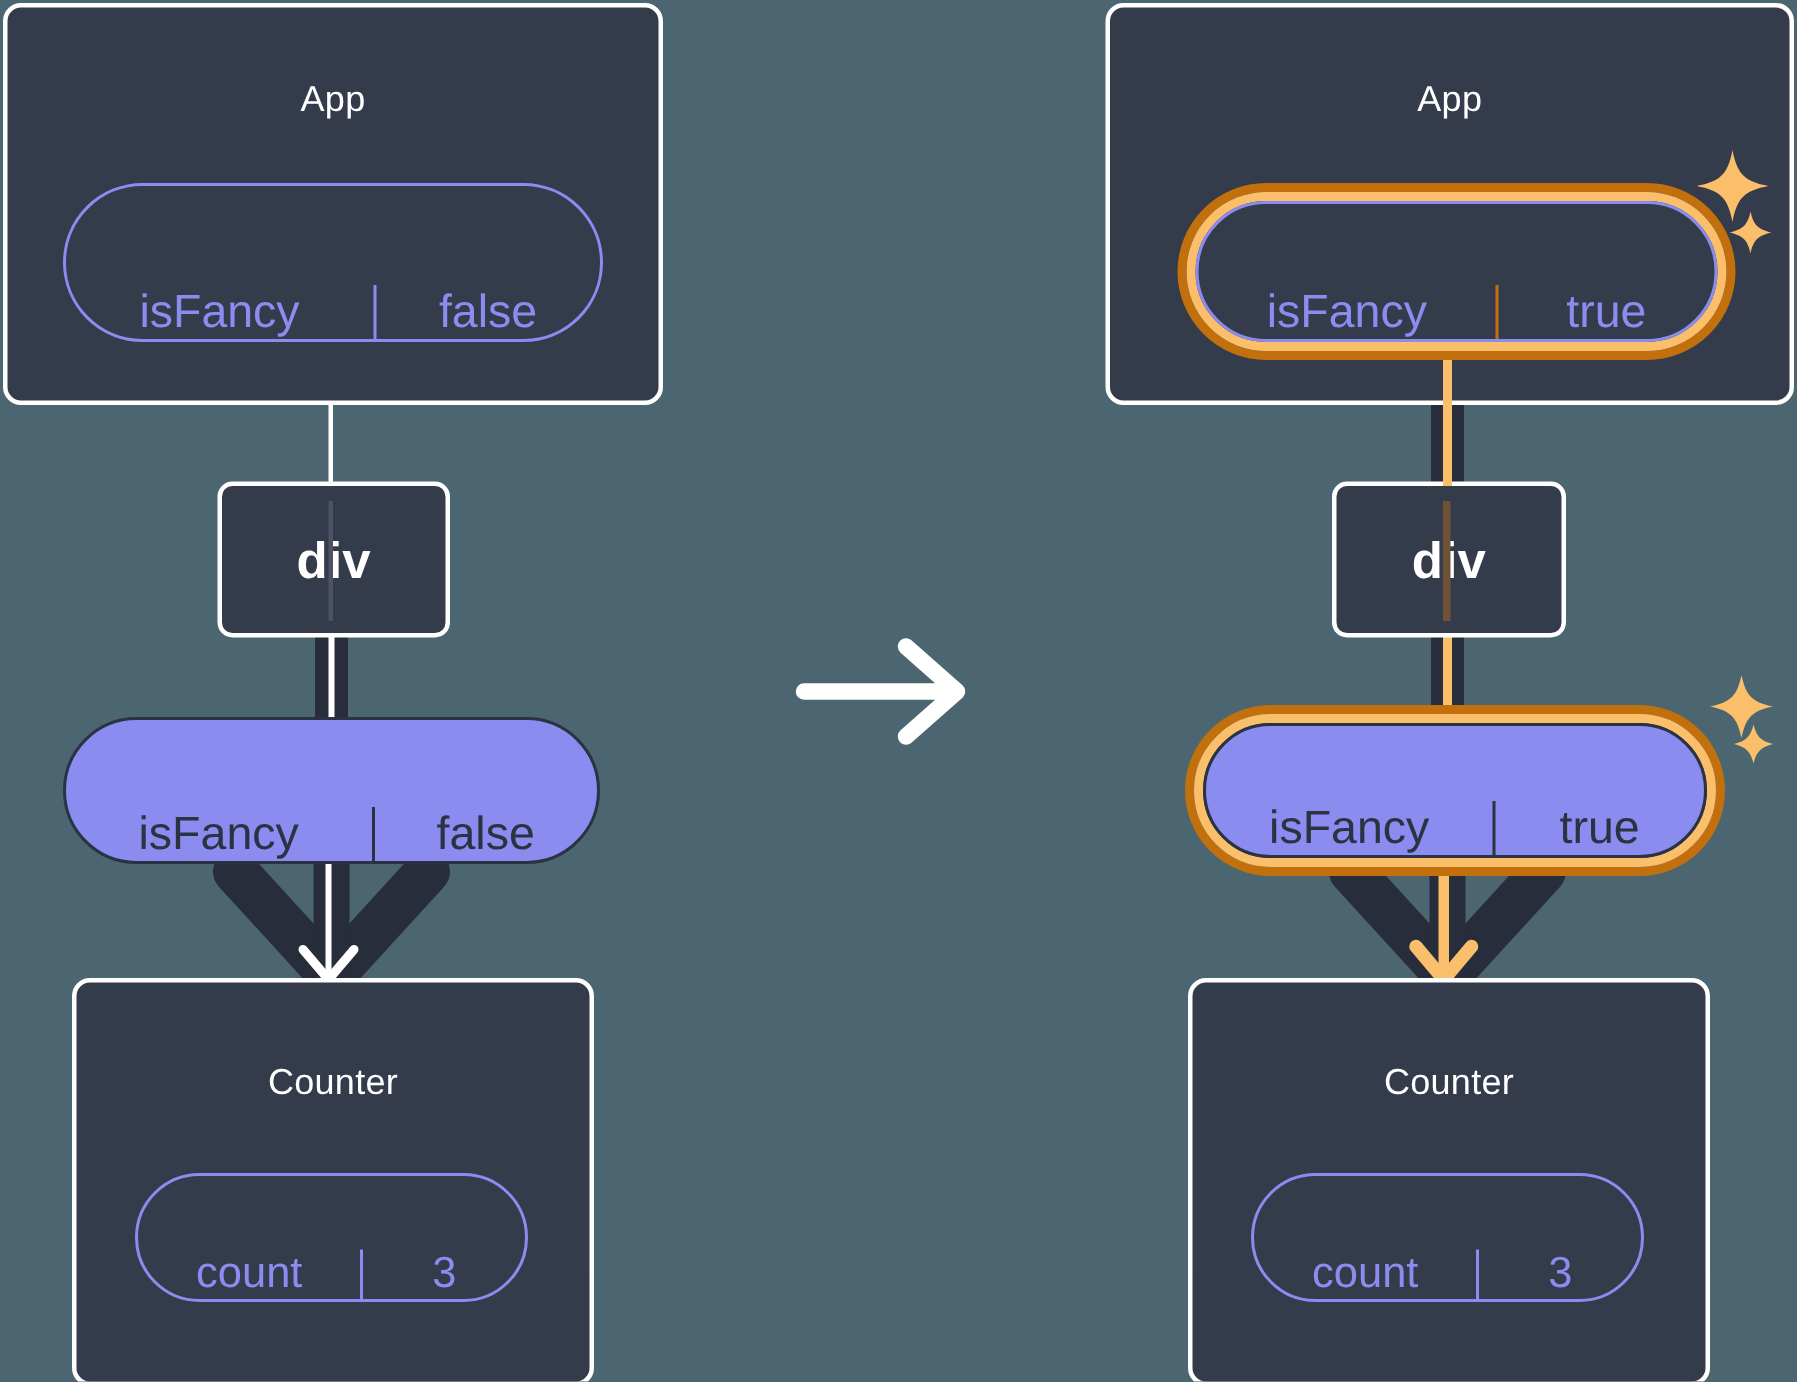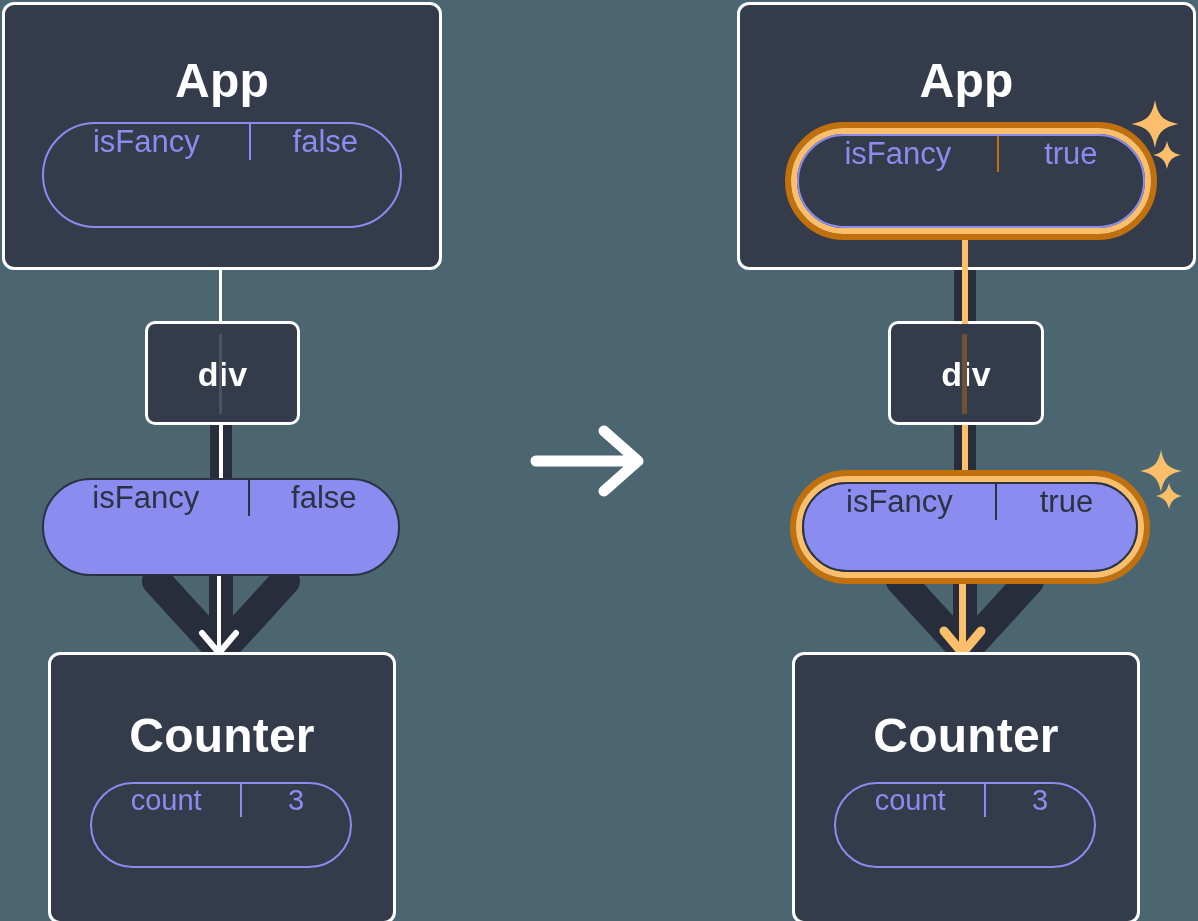--- a/index.html
+++ b/index.html
@@ -17,32 +17,32 @@
     background:#343B4A;
     border:3px solid #FFFFFF;
     border-radius:12px;
     box-sizing:border-box;
     z-index:3;
   }
   .box-title{
     position:absolute;left:0;right:0;
     text-align:center;
     color:#FFFFFF;
-    font-size:48px;
-    font-weight:700;
+    font-size:24px;
+    font-weight:400;
     letter-spacing:.2px;
     white-space:nowrap;
   }
 
   
   .pill{
     position:absolute;
     box-sizing:border-box;
     display:flex;
-    align-items:flex-start;
+    align-items:flex-end;
     border-radius:999px;
     z-index:6;
   }
   .pill .cell{
     display:flex;align-items:center;justify-content:center;
     box-sizing:border-box;
     white-space:nowrap;
   }
   .pill .cell.key{flex:0 0 57.5%;}
   .pill .cell.val{flex:1 1 auto;}

